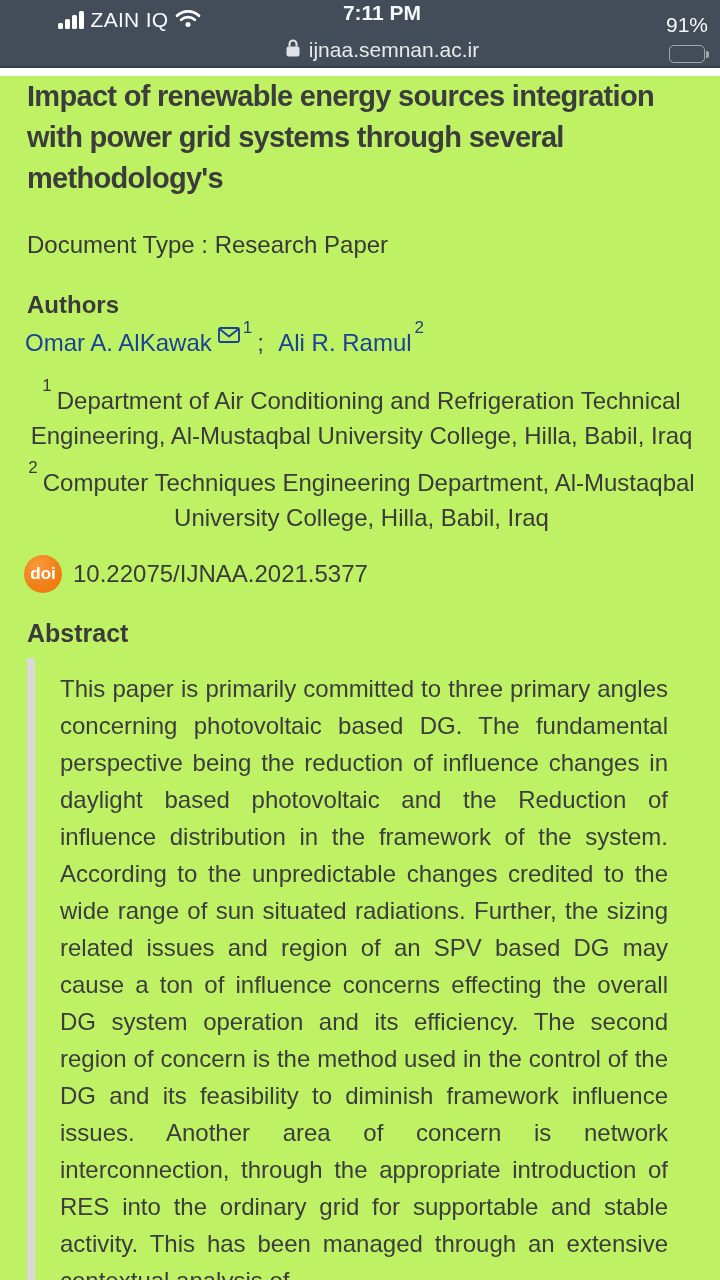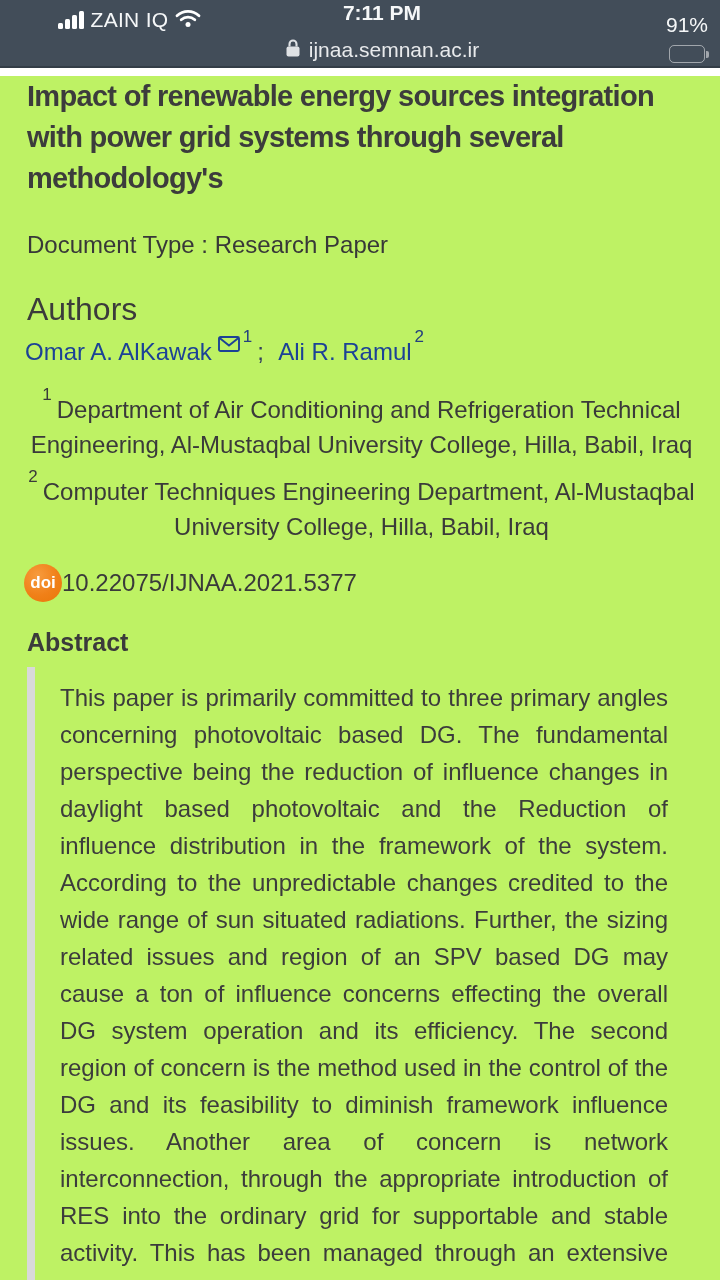--- a/index.html
+++ b/index.html
@@ -70,22 +70,22 @@
     font-weight: 700;
     color: #3c3c3c;
   }
   .doctype {
     margin: 32px 27px 0;
     font-size: 24px;
     color: #383838;
   }
   .authors-h {
     margin: 32px 27px 8px;
-    font-size: 32px;
-    font-weight: 400;
+    font-size: 24px;
+    font-weight: 700;
     color: #3b3b3b;
   }
   .authors-line {
     margin: 8px 27px 0 25px;
     font-size: 24px;
     color: #333;
   }
   .authors-line a { color: #1c4296; text-decoration: none; cursor: pointer; }
   .authors-line .sep { margin: 0 9px 0 5px; color: #34405f; }
   sup.ref {
@@ -99,21 +99,21 @@
   .affil {
     margin: 20px 24px 0 27px;
     font-size: 24px;
     line-height: 35px;
     color: #3a3a3a;
     text-align: center;
   }
   .affil.second { margin-top: 6px; }
   .doi-row {
     margin: 20px 27px 0 24px;
-    display: flex; align-items: center; 
+    display: flex; align-items: center; gap: 11px;
   }
   .doi-badge {
     width: 38px; height: 38px;
     border-radius: 50%;
     background: radial-gradient(circle at 36% 30%, #f79b3d 0%, #f08018 55%, #e97708 100%);
     color: #ffffff;
     font-weight: 700;
     font-size: 17px;
     display: flex; align-items: center; justify-content: center;
     flex: 0 0 auto;

